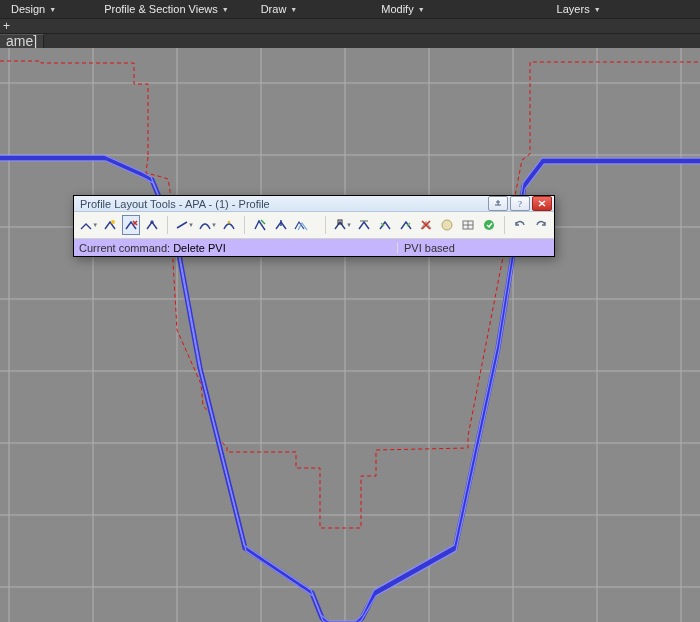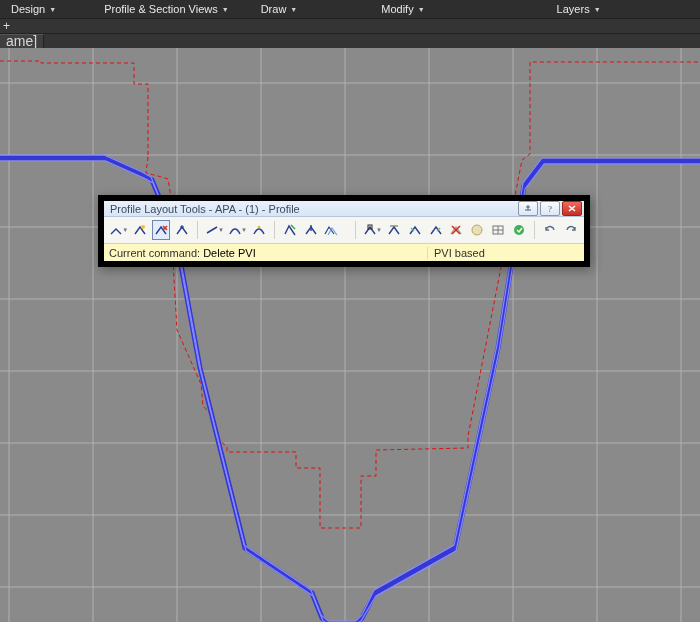--- a/index.html
+++ b/index.html
@@ -6,33 +6,33 @@
   .menubar{height:18px;background:#2e2e2e;display:flex;align-items:center;padding:0 0;}
   .menubar .mitem{display:flex;align-items:center;color:#e8e8e8;font-size:11px;padding:0 6px;height:18px;}
   .menubar .mitem .dd{font-size:7px;margin-left:4px;color:#cfcfcf;}
   .substrip{height:14px;background:#343434;border-top:1px solid #222;border-bottom:1px solid #222;display:flex;align-items:center;}
   .substrip .plus{color:#dcdcdc;font-size:12px;padding-left:3px;line-height:14px;}
   .tabstrip{height:14px;background:#343434;display:flex;align-items:center;}
   .tabstrip .tab{background:#3f3f3f;color:#d7d8da;font-size:14px;padding:0 6px;height:13px;line-height:13px;border-top:1px solid #555;border-right:1px solid #222;}
   .viewport{position:relative;width:700px;height:576px;background:#8a8a8a;}
 
   
-  .floatwin{position:absolute;left:98px;top:147px;width:480px;background:#f2f2ef;border:6px solid #000000;box-shadow:2px 3px 10px rgba(0,0,0,.35);}
+  .floatwin{position:absolute;left:73px;top:147px;width:480px;background:#f2f2ef;border:1px solid #000000;box-shadow:2px 3px 10px rgba(0,0,0,.35);}
   .fw-title{height:15px;background:linear-gradient(#e9f1fb,#d7e5f5);display:flex;align-items:center;font-size:11px;color:#3b4a5f;padding-left:6px;border-bottom:1px solid #b8c4d7;position:relative;}
   .fw-ctl{position:absolute;right:2px;top:0;display:flex;gap:2px;}
   .fw-btn{width:18px;height:13px;border:1px solid #8a97ab;border-radius:2px;display:flex;align-items:center;justify-content:center;background:linear-gradient(#f9fbfe,#dee7f3);}
   .fw-btn svg{display:block}
   .fw-close{background:linear-gradient(#f06a60,#c62f25);border-color:#9b241b;}
   .fw-tools{display:flex;align-items:center;height:22px;padding:2px 4px;gap:3px;background:#f5f5f2;border-bottom:1px solid #d0d0cc;}
   .tbtn{width:18px;height:18px;display:flex;align-items:center;justify-content:center;border:1px solid transparent;}
   .tbtn.sel{border:1px solid #6f87aa;background:#e2ecfa;}
   .tbtn svg{display:block}
   .tsep{width:1px;height:18px;background:#cfcfca;margin:0 3px;}
   .ddarr{font-size:7px;color:#6c7280;margin-left:1px;}
-  .fw-status{height:17px;display:flex;align-items:center;background:#fef9c3;}
+  .fw-status{height:17px;display:flex;align-items:center;background:#c4b5fd;}
   .fw-status .lbl{color:#303030;font-size:11px;padding-left:5px;white-space:pre;}
   .fw-status .col2{margin-left:auto;width:150px;border-left:1px solid #dadad6;padding-left:6px;color:#303030;}
   .spacer-sm{width:6px;}
 </style>
 </head>
 <body>
 
 <div class="menubar">
   <div class="mitem" style="margin-left:5px">
       <span>Design</span>

